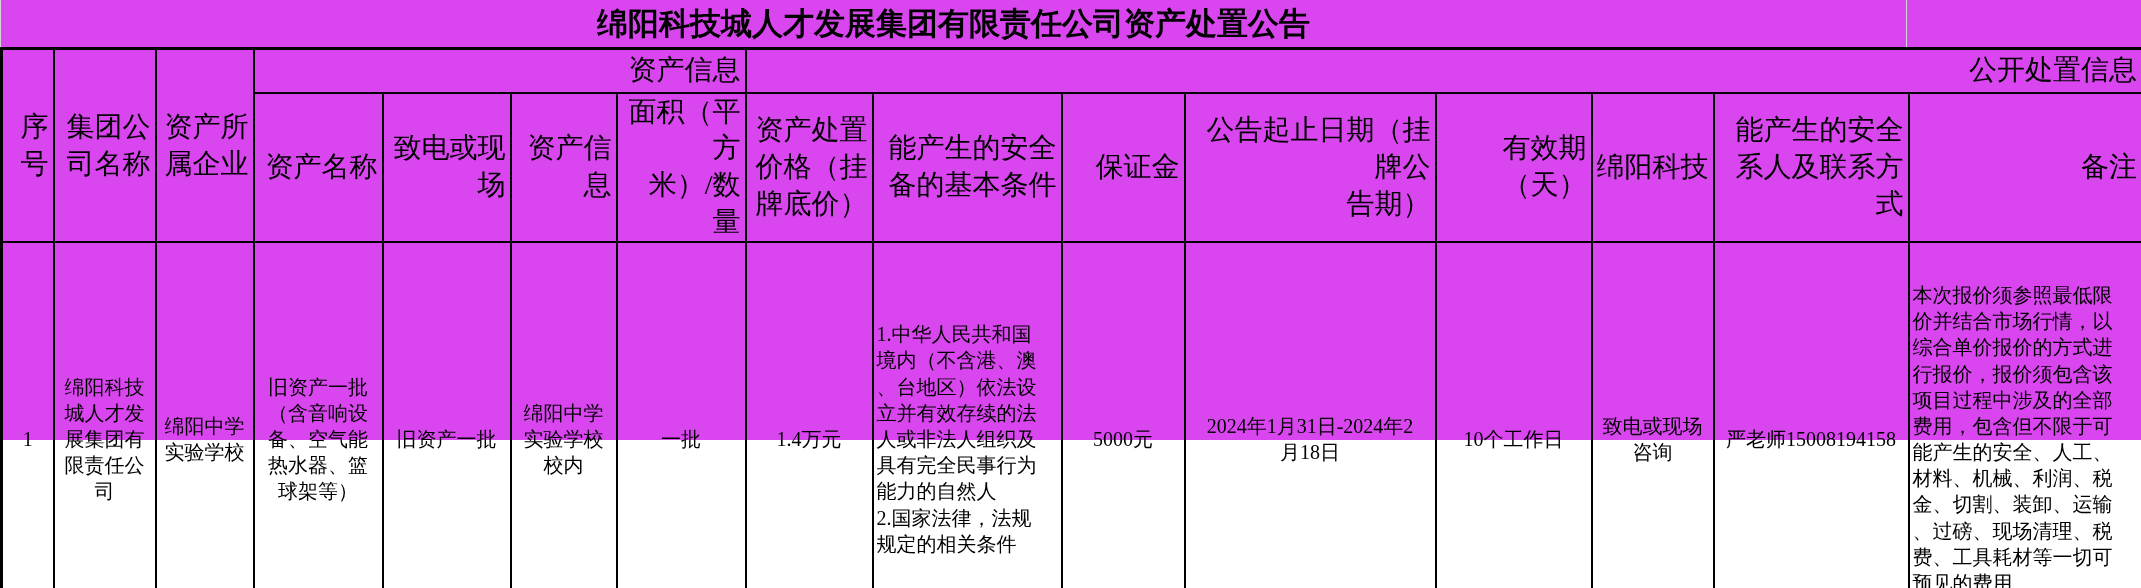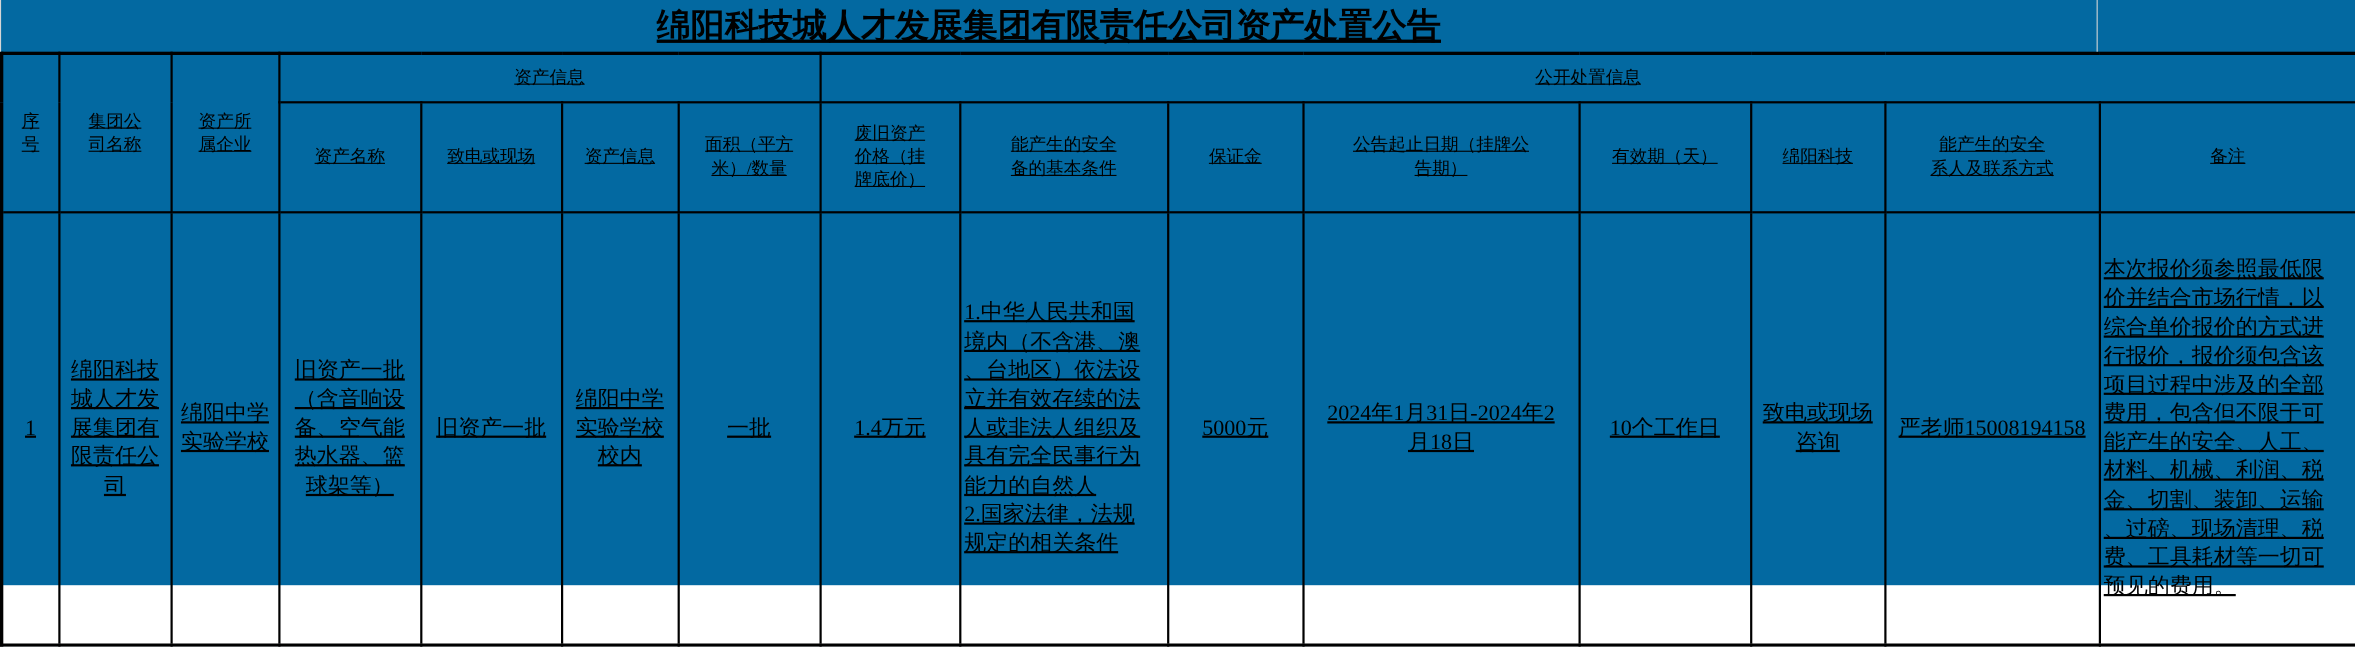--- a/index.html
+++ b/index.html
@@ -2,21 +2,21 @@
 <html><head>
 <meta charset="utf-8">
 <style>
   html,body{margin:0;padding:0;background:#ffffff;}
   body{
     width:2141px;height:588px;overflow:hidden;
     font-family:"Liberation Serif","DejaVu Serif",serif;
     color:#000;
     -webkit-font-smoothing:antialiased;
   }
-  .sheet{width:2141px;height:532px;background:#0369a1;text-decoration:underline;}
+  .sheet{width:2141px;height:440px;background:#d946ef;}
 
   
   .title-row{display:flex;height:47px;box-sizing:border-box;}
   .title-cell{
     width:1907px;box-sizing:border-box;
     border-left:1px solid #d6d6d6;border-right:1px solid #d6d6d6;
     text-align:center;
     font-size:31px;font-weight:bold;line-height:47px;
     white-space:nowrap;overflow:hidden;
   }
@@ -29,21 +29,21 @@
     border:3px solid #000;
   }
   .grid th,.grid td{
     border:2px solid #000;
     box-sizing:border-box;
     vertical-align:middle;
     text-align:center;
     font-weight:normal;
     overflow:hidden;
   }
-  .grid th{font-size:16px;line-height:1.32;padding:0 4px;}
+  .grid th{font-size:28px;line-height:1.32;padding:0 4px;text-align:right;}
   .grid td{font-size:20px;line-height:1.31;padding:0 2px;}
   tr.r-group{height:44px;}
   tr.r-cols{height:100px;}
   tr.r-data{height:394px;}
   .pre{white-space:pre-line;}
   td.left-just{
     text-align:left;
     padding:0 3px;
   }
 </style>
@@ -87,21 +87,21 @@
       <th colspan="4">资产信息</th>
       <th colspan="8">公开处置信息</th>
     </tr>
 
     <tr class="r-cols">
       <th>资产名称</th>
       <th>致电或现场</th>
       <th>资产信息</th>
       <th class="pre">面积（平方
 米）/数量</th>
-      <th class="pre">废旧资产
+      <th class="pre">资产处置
 价格（挂
 牌底价）</th>
       <th class="pre">能产生的安全
 备的基本条件</th>
       <th>保证金</th>
       <th class="pre">公告起止日期（挂牌公
 告期）</th>
       <th>有效期（天）</th>
       <th>绵阳科技</th>
       <th class="pre">能产生的安全

